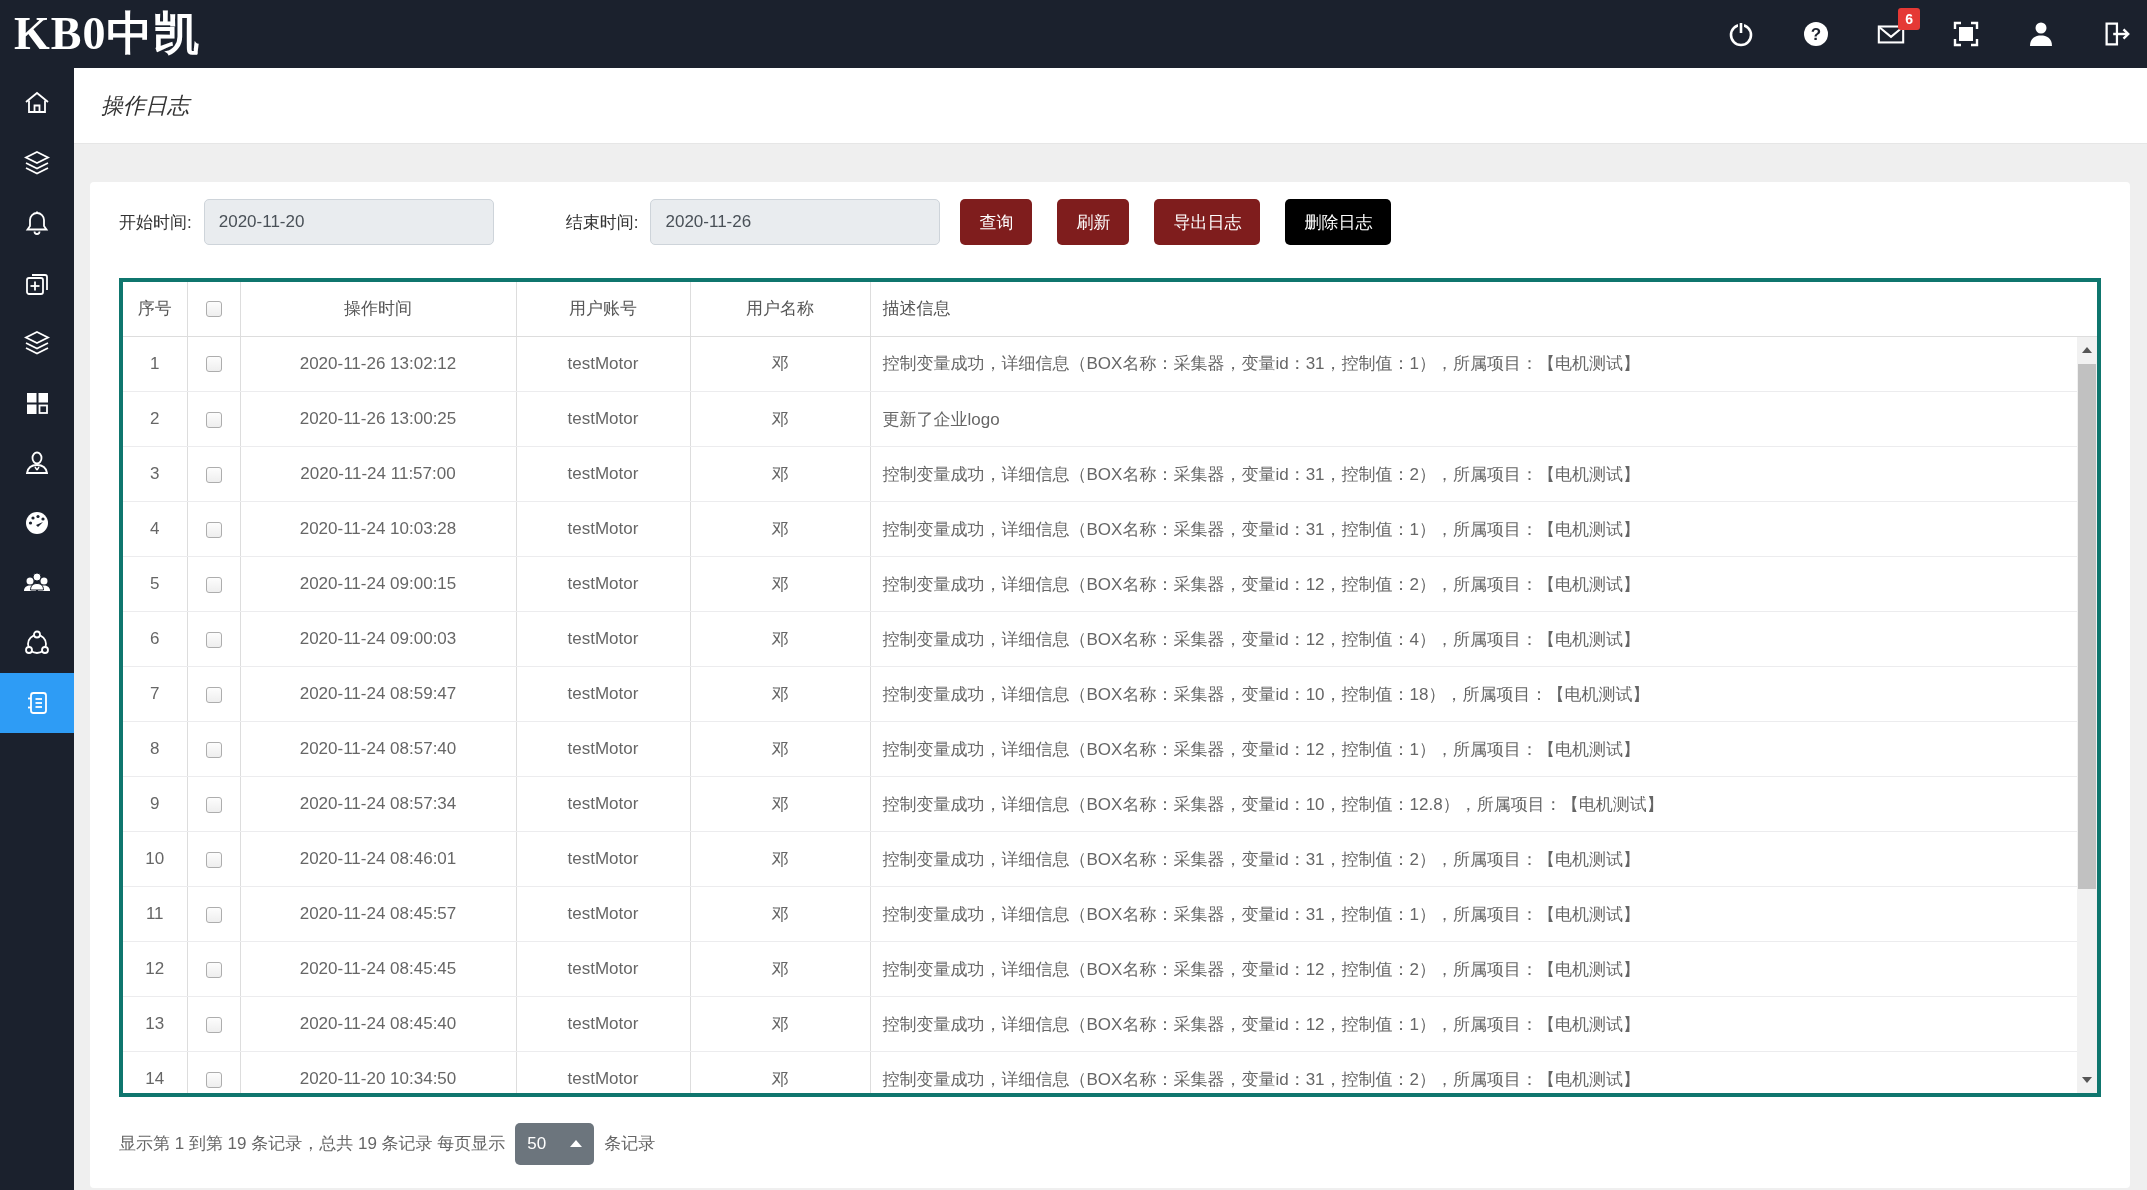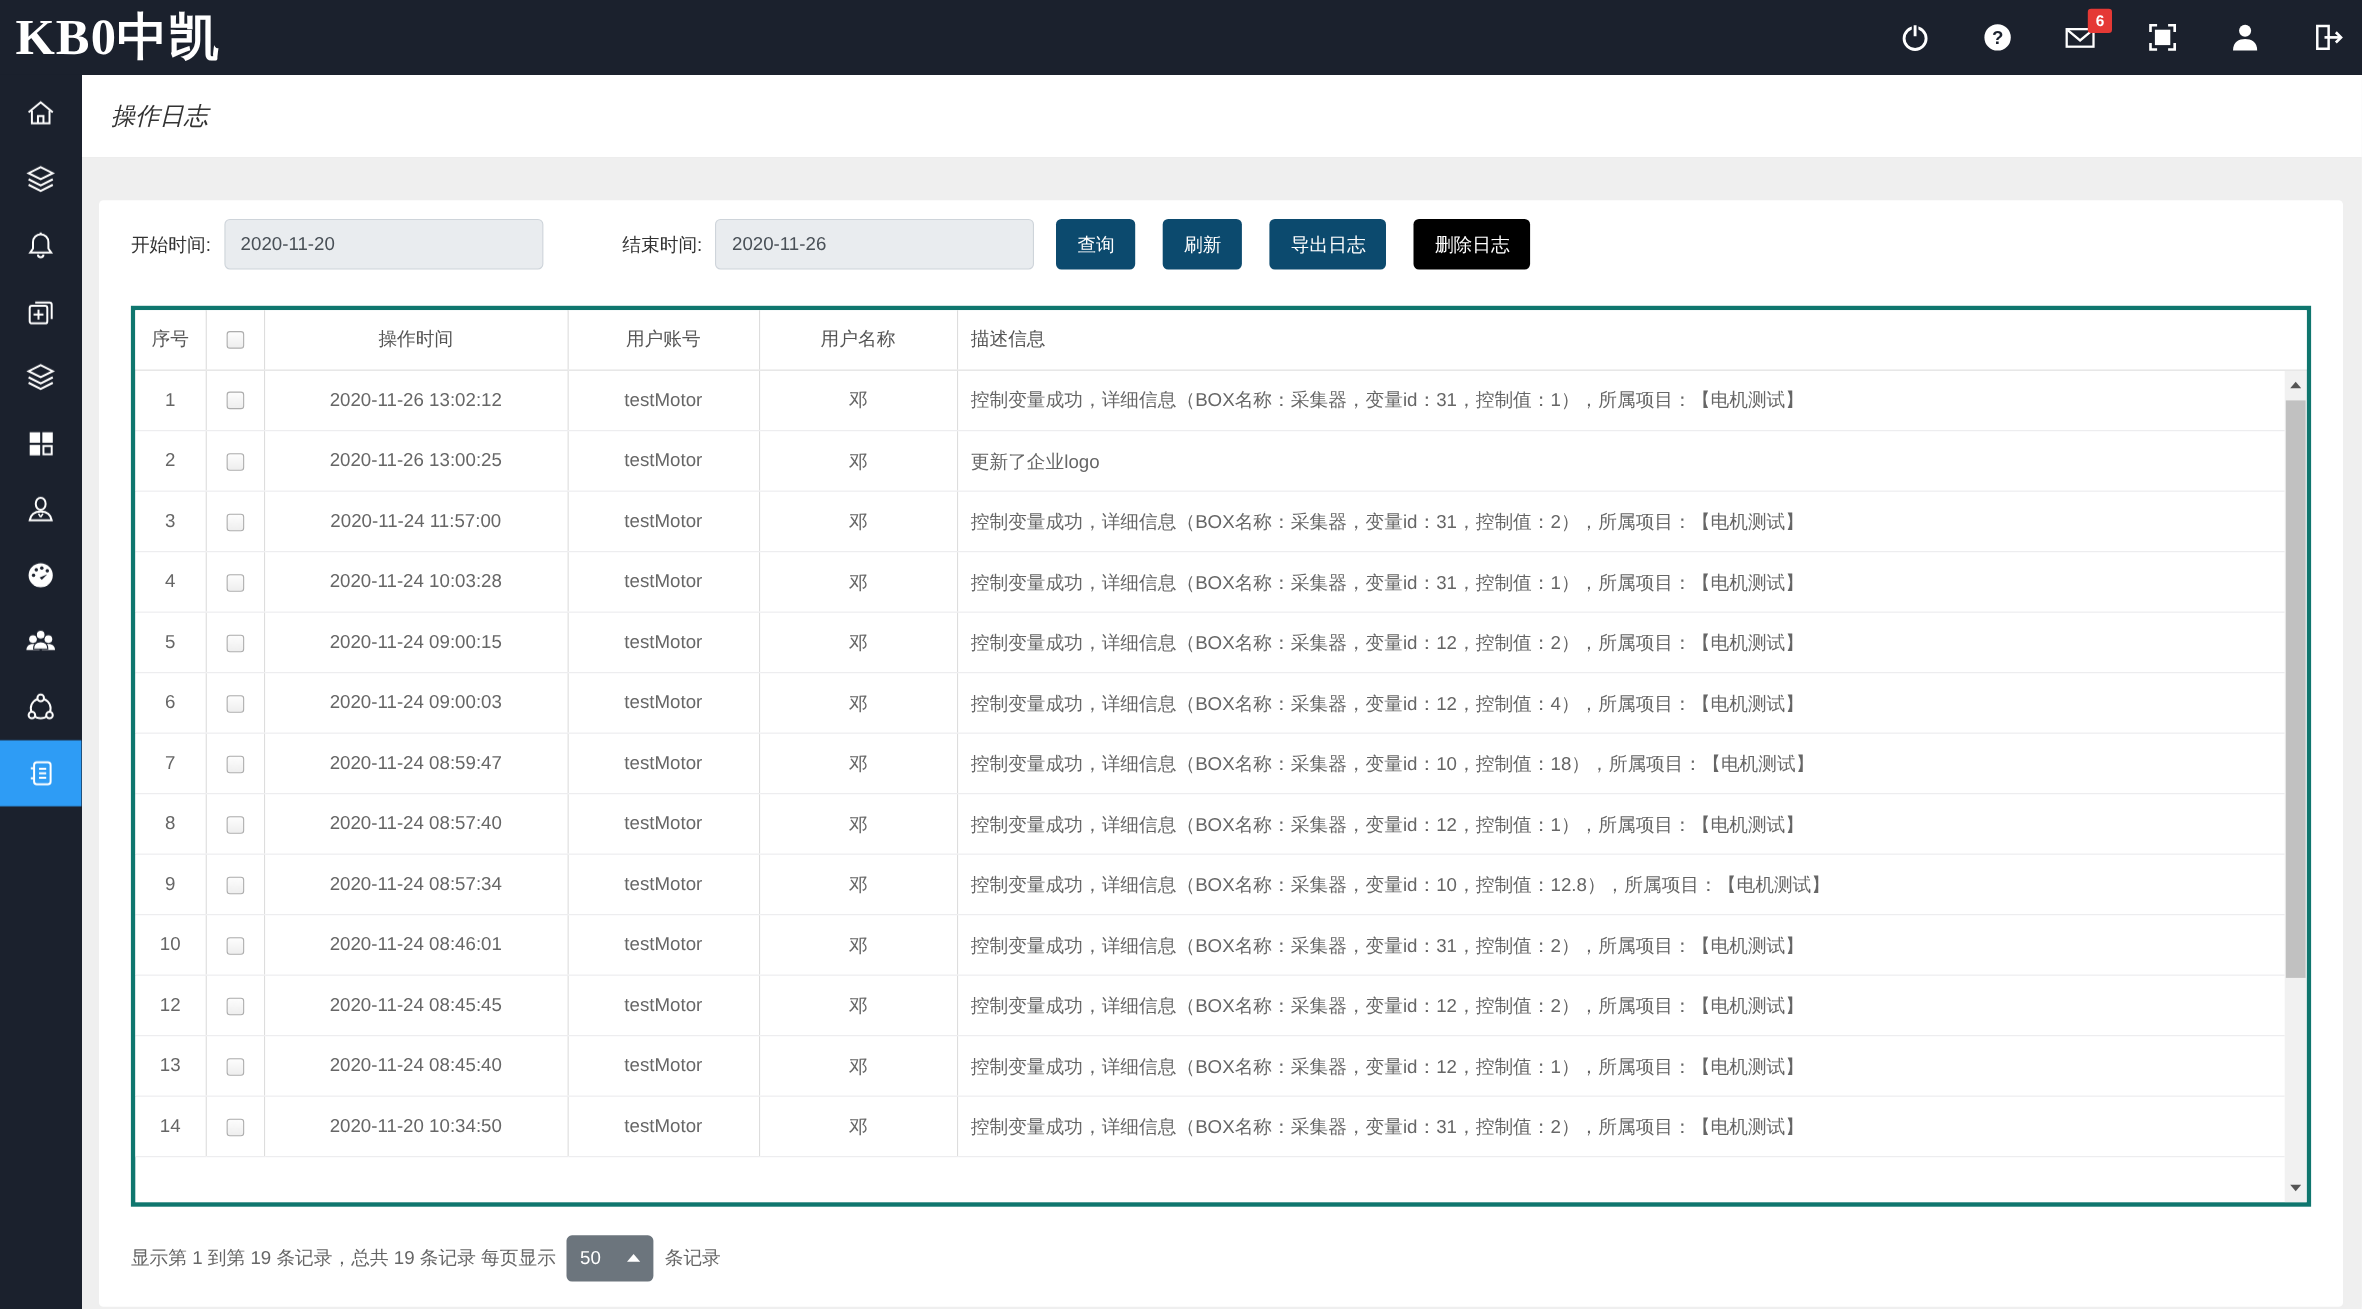--- a/index.html
+++ b/index.html
@@ -26,21 +26,21 @@
   .page-title { font-size:22px; color:#333;font-style:italic; }
   .content { background:#efefef; padding:38px 17px 0 16px; }
   .card { background:#fff; border-radius:4px; padding:9px 29px 0 29px; height:1006px; }
 
   
   .filter-row { display:flex; align-items:center; height:46px; margin-top:8px; }
   .filter-label { font-size:17px; color:#333; margin-right:12px; }
   .date-input { width:290px; height:46px; background:#e9ecef; border:1px solid #ced4da; border-radius:5px; font-size:17px; color:#495057; padding:0 14px; font-family:"Liberation Sans", sans-serif; }
   .gap1 { width:72px; }
   .btn { height:46px; border:none; border-radius:5px; color:#fff; font-size:17px; padding:0 19px; cursor:pointer; font-family:"Liberation Sans", sans-serif; }
-  .btn-blue { background:#0c4a6e;font-family:Liberation Mono, monospace; }
+  .btn-blue { background:#7f1d1d;font-family:Liberation Mono, monospace; }
   .btn-red  { background:#000000; }
   .btn + .btn { margin-left:25px; }
   .btn-first { margin-left:20px; }
 
   
   .table-wrap { margin-top:33px; border:4px solid #0f766e; }
   table { border-collapse:collapse; table-layout:fixed; }
   .thead-table { width:100%; }
   .tbody-outer { position:relative; height:756px; overflow:hidden; }
   .tbody-table { width:calc(100% - 20px); }
@@ -359,20 +359,28 @@
                 </tr>
                 <tr>
                   <td>10</td>
                   <td><input type="checkbox" class="cbx" style=""></td>
                   <td>2020-11-24 08:46:01</td>
                   <td>testMotor</td>
                   <td>邓</td>
                   <td class="desc-cell">控制变量成功，详细信息（BOX名称：采集器，变量id：31，控制值：2），所属项目：【电机测试】</td>
                 </tr>
                 <tr>
+                  <td>11</td>
+                  <td><input type="checkbox" class="cbx" style=""></td>
+                  <td>2020-11-24 08:45:57</td>
+                  <td>testMotor</td>
+                  <td>邓</td>
+                  <td class="desc-cell">控制变量成功，详细信息（BOX名称：采集器，变量id：31，控制值：1），所属项目：【电机测试】</td>
+                </tr>
+                <tr>
                   <td>12</td>
                   <td><input type="checkbox" class="cbx" style=""></td>
                   <td>2020-11-24 08:45:45</td>
                   <td>testMotor</td>
                   <td>邓</td>
                   <td class="desc-cell">控制变量成功，详细信息（BOX名称：采集器，变量id：12，控制值：2），所属项目：【电机测试】</td>
                 </tr>
                 <tr>
                   <td>13</td>
                   <td><input type="checkbox" class="cbx" style=""></td>

